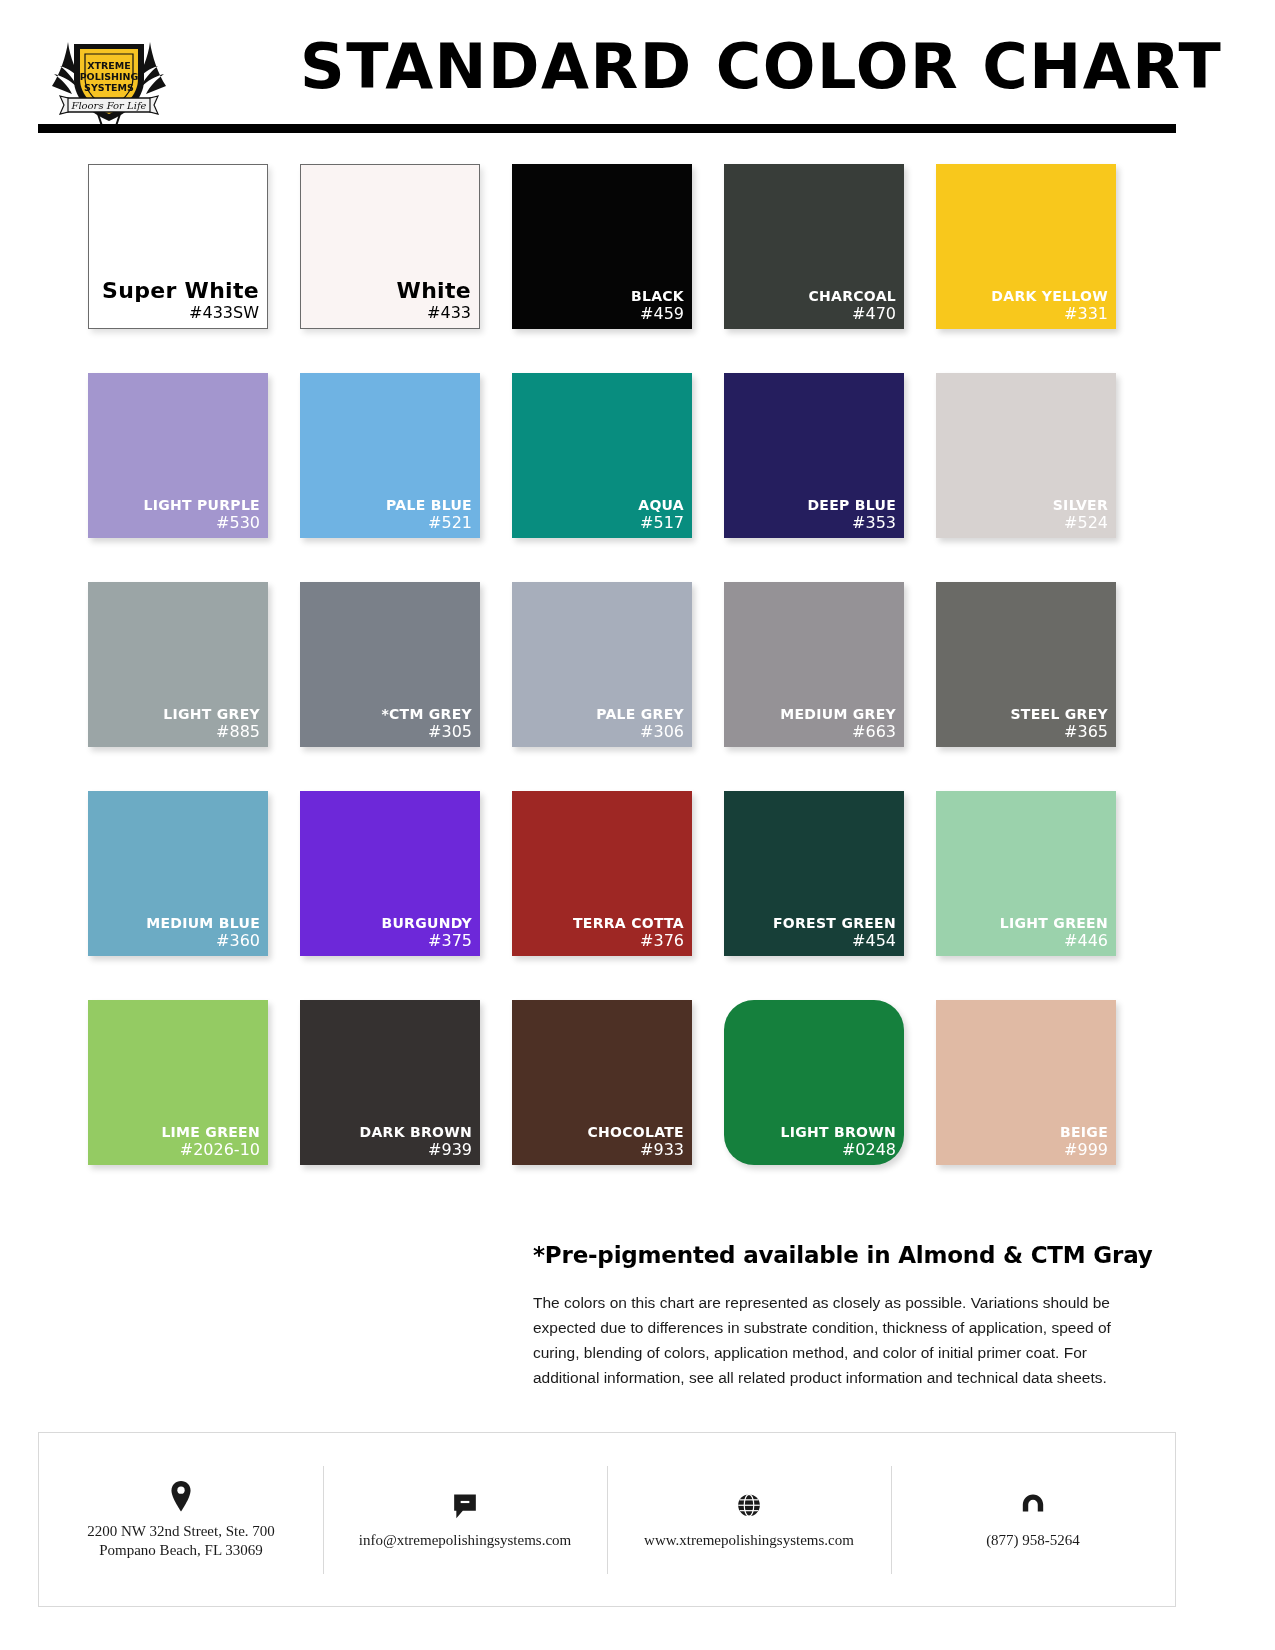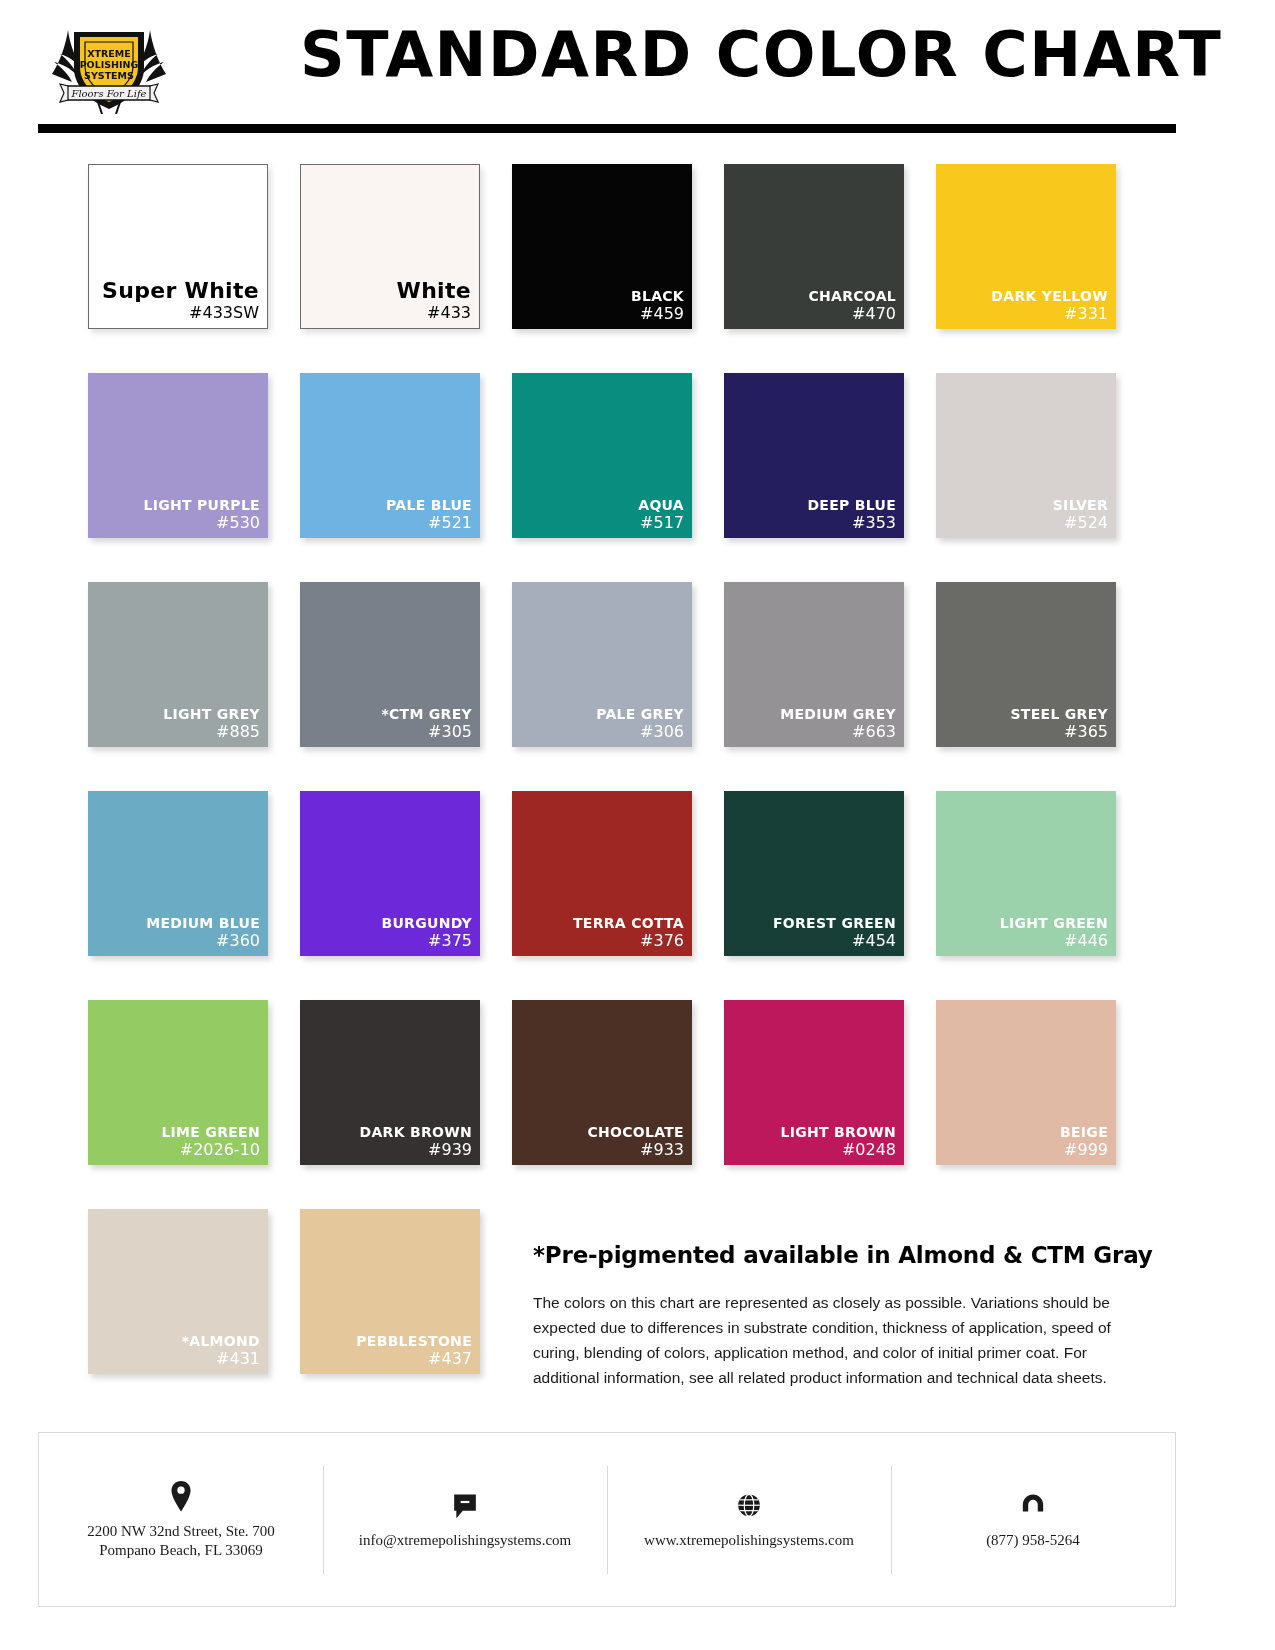--- a/index.html
+++ b/index.html
@@ -6,21 +6,21 @@
   html, body {
     width: 1275px; height: 1650px;
     background: #ffffff;
     font-family: "Liberation Sans", sans-serif;
     overflow: hidden;
   }
   .page { position: relative; width: 1275px; height: 1650px; background:#fff; }
 
   
   .header {
-    position: absolute; left: 0; top: 0; width: 1275px; height: 120px;
+    position: absolute; left: 0; top: 12px; width: 1275px; height: 120px;
   }
   .logo {
     position: absolute; left: 38px; top: 14px; width: 142px; height: 100px;
   }
   .logo svg { display:block; width:142px; height:100px; }
   .chart-title {
     position: absolute; left: 300px; top: 18px; width: 860px;
     text-align: center;
     font-family: "DejaVu Sans", sans-serif;
     font-weight: 800;
@@ -295,44 +295,30 @@
             <span class="cname" style="color: rgb(255, 255, 255);">DARK BROWN</span>
             <span class="ccode" style="color: rgb(255, 255, 255);">#939</span>
           </div>
         </div>
         <div class="swatch" style="background: rgb(77, 48, 37);">
           <div class="labels">
             <span class="cname" style="color: rgb(255, 255, 255);">CHOCOLATE</span>
             <span class="ccode" style="color: rgb(255, 255, 255);">#933</span>
           </div>
         </div>
-        <div class="swatch" style="background: #be185d;">
+        <div class="swatch" style="background: #15803d; border-radius: 30px;">
           <div class="labels">
             <span class="cname" style="color: rgb(255, 255, 255);">LIGHT BROWN</span>
             <span class="ccode" style="color: rgb(255, 255, 255);">#0248</span>
           </div>
         </div>
         <div class="swatch" style="background: rgb(224, 186, 164);">
           <div class="labels">
             <span class="cname" style="color: rgb(255, 255, 255);">BEIGE</span>
             <span class="ccode" style="color: rgb(255, 255, 255);">#999</span>
-          </div>
-        </div>
-      </div>
-      <div class="row">
-        <div class="swatch" style="background: rgb(221, 212, 199);">
-          <div class="labels">
-            <span class="cname" style="color: rgb(255, 255, 255);">*ALMOND</span>
-            <span class="ccode" style="color: rgb(255, 255, 255);">#431</span>
-          </div>
-        </div>
-        <div class="swatch" style="background: rgb(228, 199, 155);">
-          <div class="labels">
-            <span class="cname" style="color: rgb(255, 255, 255);">PEBBLESTONE</span>
-            <span class="ccode" style="color: rgb(255, 255, 255);">#437</span>
           </div>
         </div>
       </div>
     </div>
 
   <div class="notes">
     <div class="headline">*Pre-pigmented available in Almond &amp; CTM Gray</div>
     <div class="body">The colors on this chart are represented as closely as possible. Variations should be expected due to differences in substrate condition, thickness of application, speed of curing, blending of colors, application method, and color of initial primer coat. For additional information, see all related product information and technical data sheets.</div>
   </div>
 

